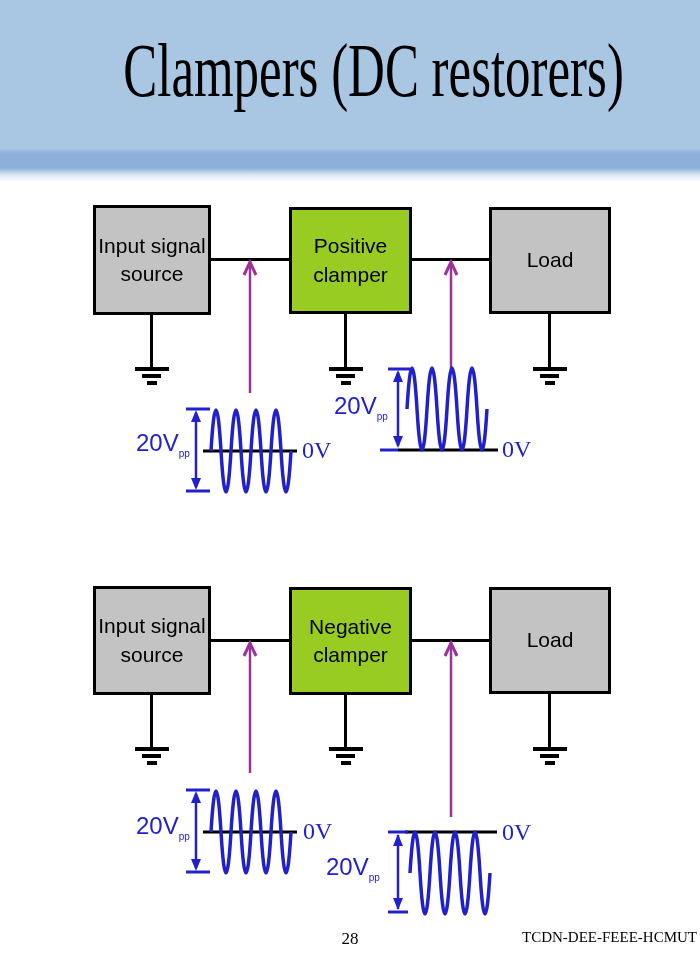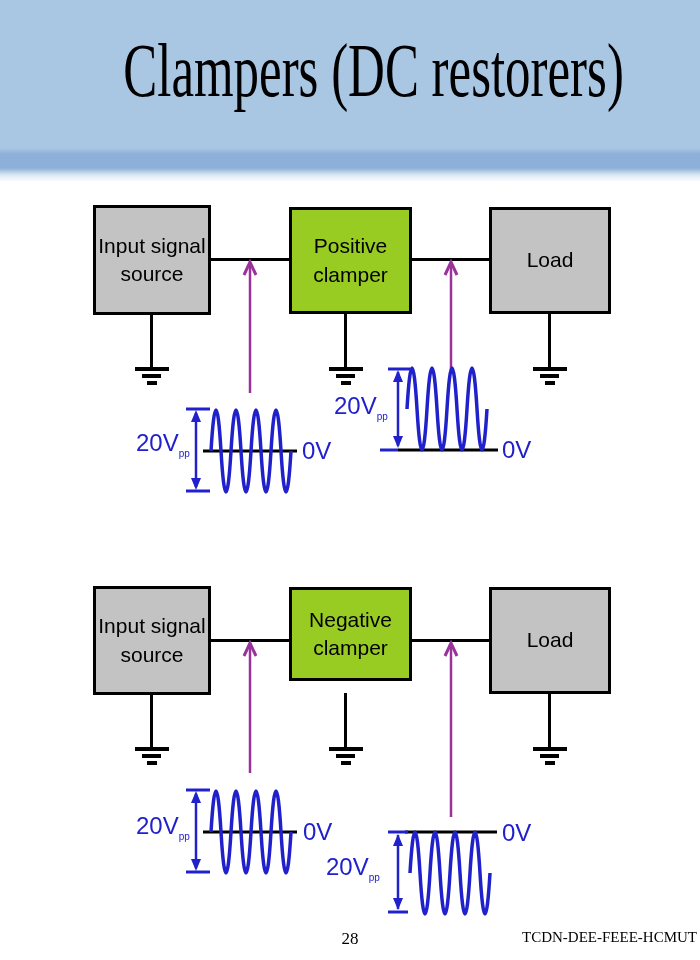--- a/index.html
+++ b/index.html
@@ -30,21 +30,21 @@
   .box.green{background:var(--box-green);}
   .wire{position:absolute;background:var(--wire);}
   .stem{position:absolute;width:3px;background:var(--wire);}
   .gbar{position:absolute;height:4px;background:var(--wire);}
   .probe,.wavesvg{position:absolute;overflow:visible;}
   .amp{
     position:absolute;color:var(--label-blue);font-size:24px;white-space:nowrap;
   }
   .amp sub{font-size:10px;}
   .zero{
-    position:absolute;color:var(--label-blue);font-size:24px;white-space:nowrap;
+    position:absolute;color:var(--label-blue);font-size:24px;white-space:nowrap;font-family:Liberation Serif, serif;
   }
   .pageno{
     position:absolute;left:300px;top:929px;width:100px;text-align:center;
     font-family:"Liberation Serif",serif;font-size:17px;color:#000000;
   }
   .footer-right{
     position:absolute;right:3px;top:929px;text-align:right;
     font-family:"Liberation Serif",serif;font-size:15px;color:#000;
   }
 </style>
@@ -139,21 +139,21 @@
       <div class="zero" style="left:502px;top:436px;">0V</div>
     </div>
   </section>
 
   <section>
 
     <div class="box gray" style="left:93px;top:586px;width:118px;height:109px;">
       <span>Input signal</span>
       <span>source</span>
     </div>
-    <div class="box green" style="left:289px;top:587px;width:123px;height:94px;">
+    <div class="box green" style="left:289px;top:587px;width:123px;height:108px;">
       <span>Negative</span>
       <span>clamper</span>
     </div>
     <div class="box gray" style="left:489px;top:587px;width:122px;height:107px;">
       <span>Load</span>
     </div>
 
     <div class="wire" style="left:211px;top:639px;width:78px;height:3px;"></div>
     <div class="wire" style="left:412px;top:639px;width:77px;height:3px;"></div>
 

